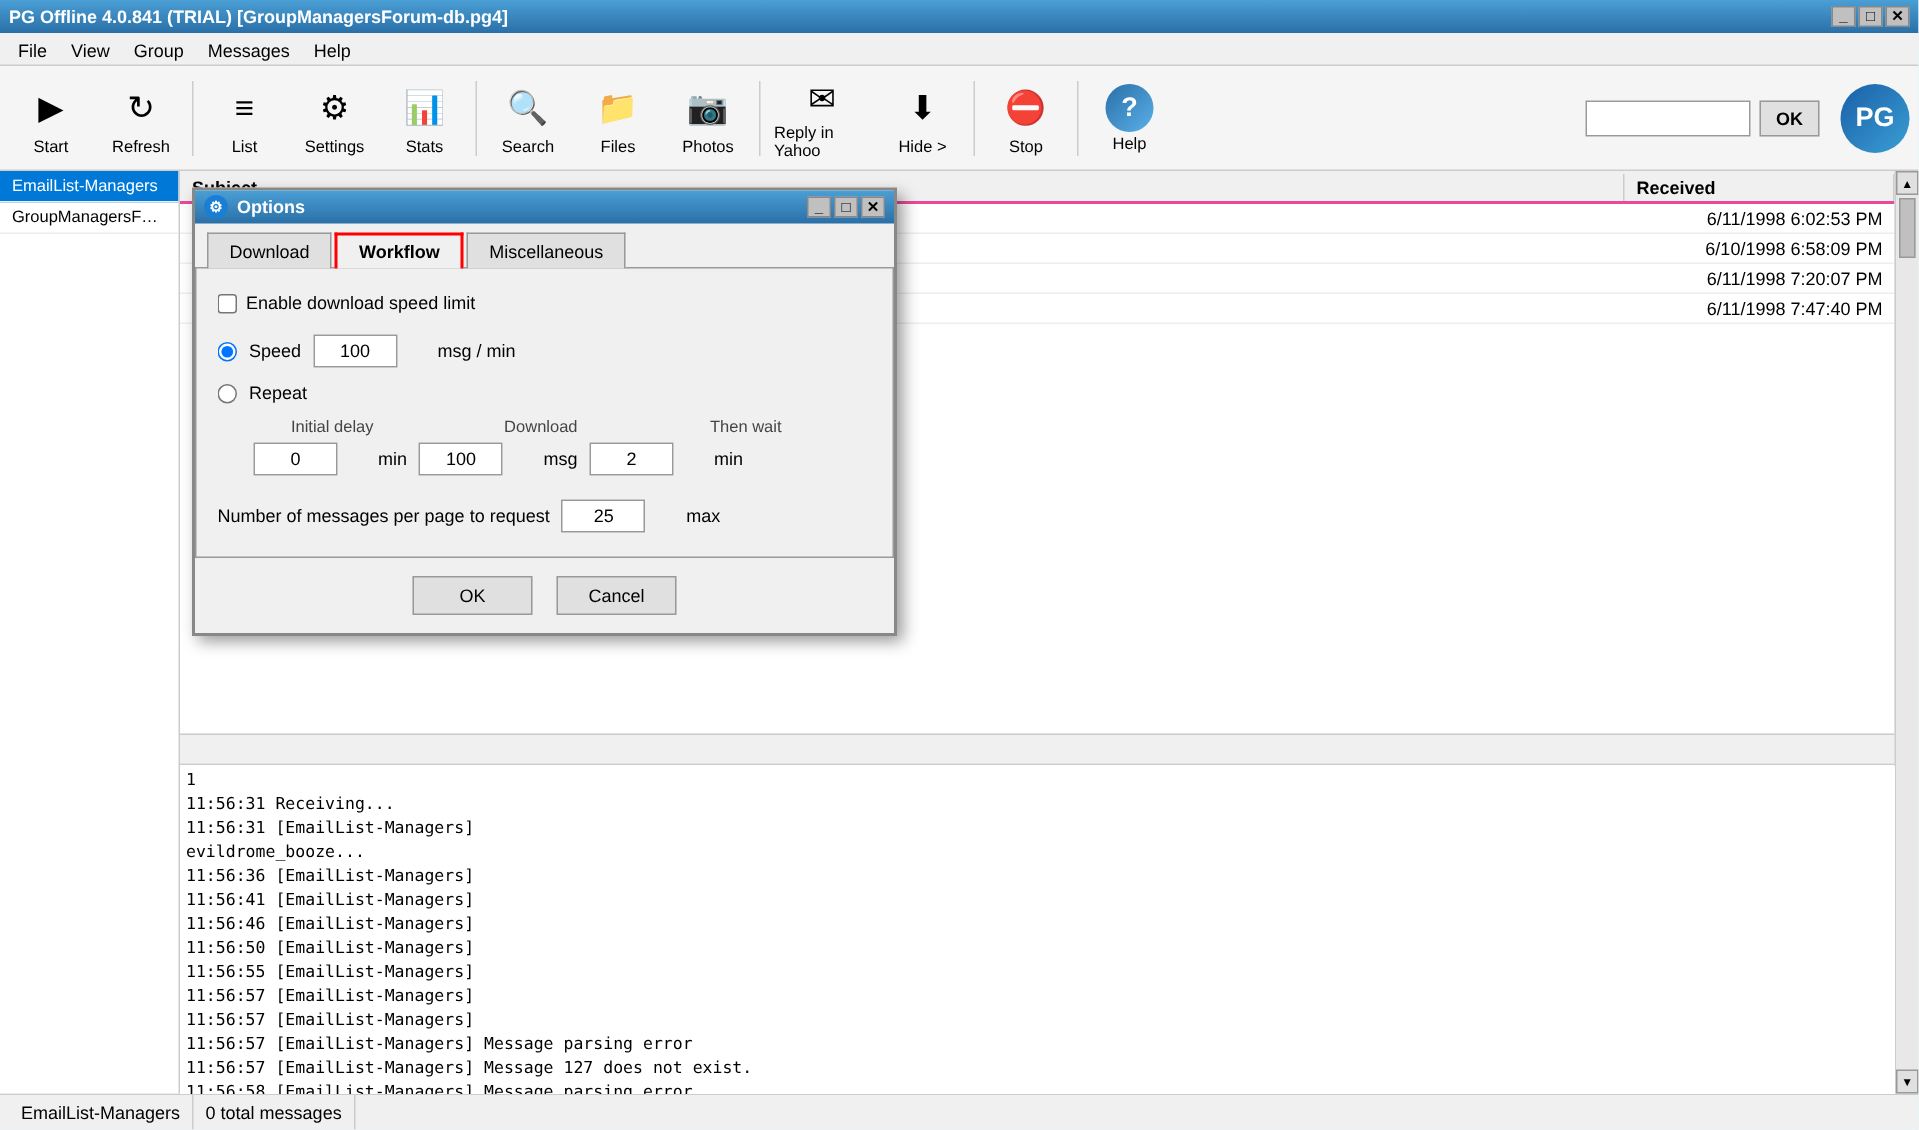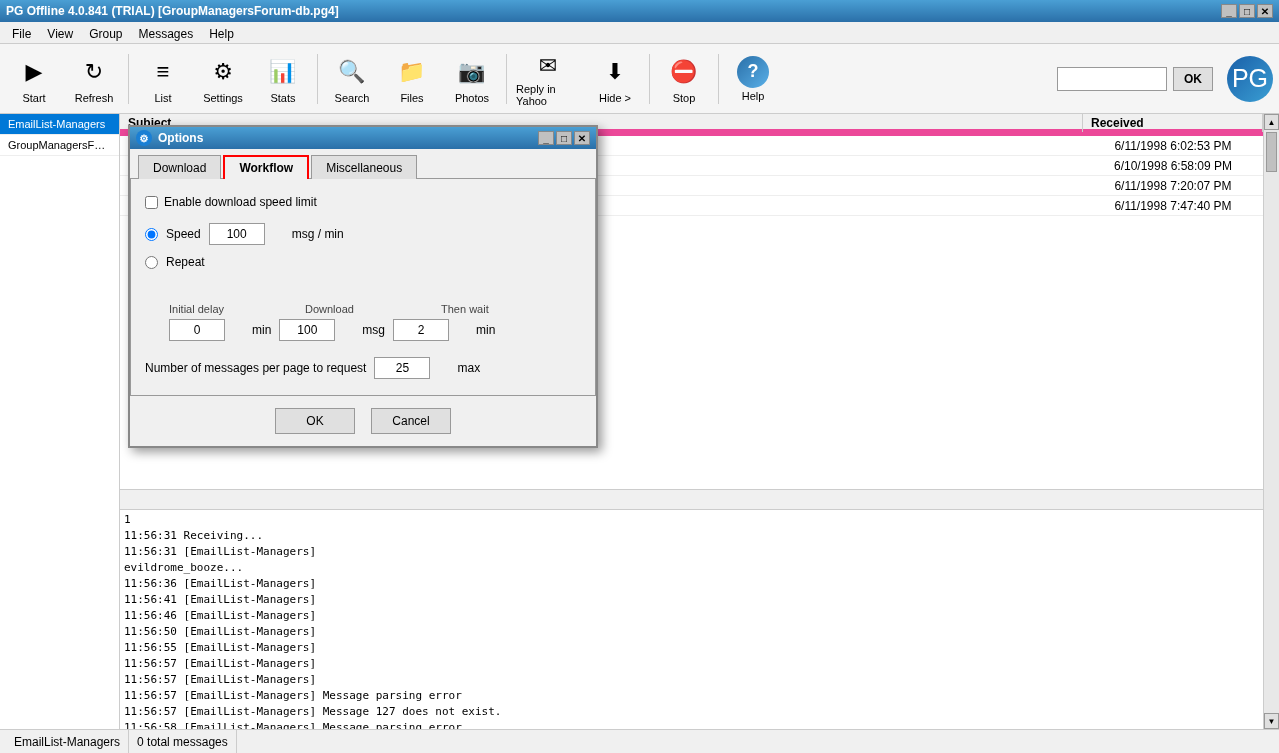--- a/index.html
+++ b/index.html
@@ -113,22 +113,22 @@
     }
     .toolbar-logo {
       width: 46px;
       height: 46px;
       background: linear-gradient(135deg, #1a5fa8, #3a9fd4);
       border-radius: 50%;
       display: flex;
       align-items: center;
       justify-content: center;
       color: white;
-      font-size: 25px;
-      font-weight: normal;
+      font-size: 18px;
+      font-weight: bold;
       margin-left: 8px;
     }
     .toolbar-divider {
       width: 1px;
       height: 50px;
       background: #ccc;
       margin: 0 2px;
     }
 
     
@@ -157,24 +157,24 @@
 
     
     .right-panel {
       flex: 1;
       display: flex;
       flex-direction: column;
       background: #fff;
     }
     .right-panel-header {
       background: #f0f0f0;
-      border-bottom: 7px solid #ec4899;
+      border-bottom: 2px solid #ec4899;
       display: flex;
       height: 22px;
-      align-items: flex-start;
+      align-items: flex-end;
     }
     .col-header {
       font-size: 12px;
       font-weight: bold;
       padding: 2px 8px;
       border-right: 1px solid #ccc;
     }
     .col-subject { flex: 1; }
     .col-received { width: 180px; }
 
@@ -194,21 +194,21 @@
       padding: 0 8px;
       font-size: 12px;
       white-space: nowrap;
       overflow: hidden;
       text-overflow: ellipsis;
     }
     .msg-received {
       width: 180px;
       padding: 0 8px;
       font-size: 12px;
-      text-align: center;
+      text-align: right;
     }
 
     
     .scroll-area {
       height: 20px;
       background: #f0f0f0;
       border-top: 1px solid #ccc;
     }
 
     
@@ -372,23 +372,22 @@
       margin-top: 8px;
     }
     .repeat-row {
       display: flex;
       align-items: center;
       gap: 8px;
     }
     .repeat-col {
       display: flex;
       flex-direction: column;
-      align-items: flex-start;
+      align-items: flex-end;
       gap: 2px;
-      margin-top: 24px;
     }
     .repeat-col-label {
       font-size: 11px;
       color: #444;
     }
 
     
     .msg-per-page-row {
       display: flex;
       align-items: center;

